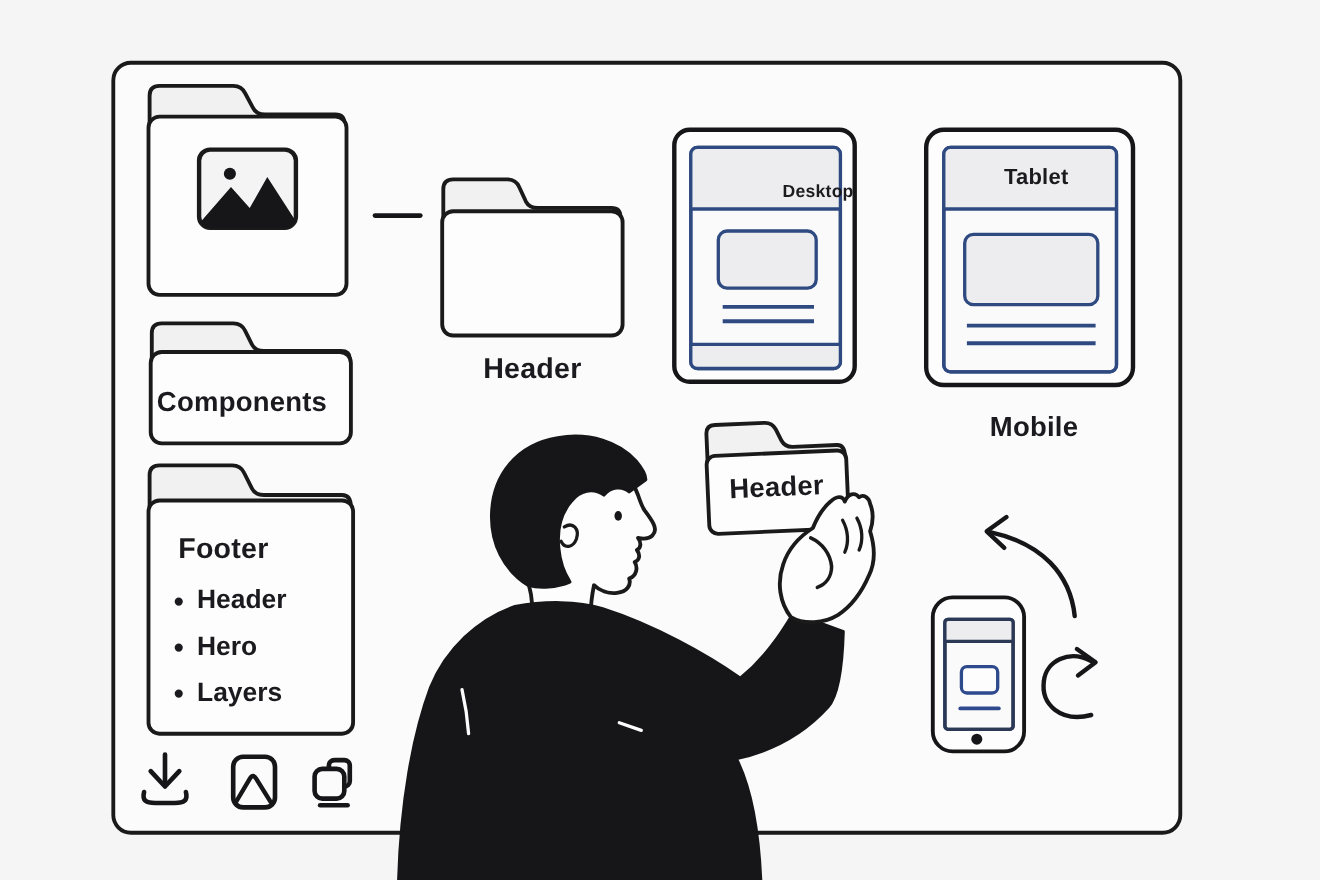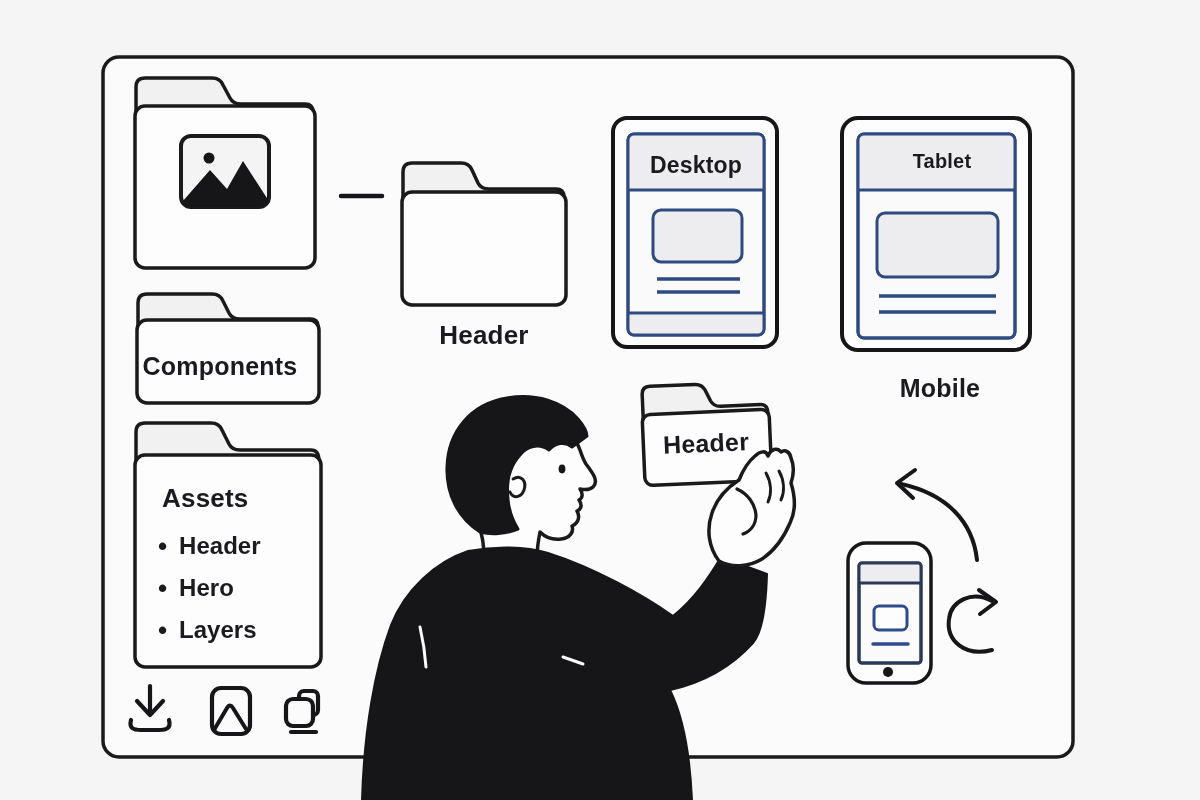--- a/index.html
+++ b/index.html
@@ -166,38 +166,38 @@
       <path d="M 737,489 C 748,494 755,504 756,515 C 756,524 751,531 743,534" fill="none" stroke="#1a1a1a" stroke-width="3.2" stroke-linecap="round"></path>
       <path d="M 766,473 C 771,482 772,493 768,502" fill="none" stroke="#1a1a1a" stroke-width="3" stroke-linecap="round"></path>
       <path d="M 779,471 C 784,480 785,491 781,500" fill="none" stroke="#1a1a1a" stroke-width="3" stroke-linecap="round"></path>
     </g>
   </g>
 </svg>
 
 
 <div class="lbl" style="left:137px;top:352px;width:166px;font-size:25px;">Components</div>
 
-<div class="lbl left" style="left:162px;top:483px;font-size:26px;">Assets</div>
+<div class="lbl left" style="left:162px;top:483px;font-size:26px;">Footer</div>
 
 <div class="layer-row" style="left:158px;top:532px;">
   <span class="dot">•</span>
   <span>Header</span>
 </div>
 <div class="layer-row" style="left:158px;top:574px;">
   <span class="dot">•</span>
   <span>Hero</span>
 </div>
 <div class="layer-row" style="left:158px;top:616px;">
   <span class="dot">•</span>
   <span>Layers</span>
 </div>
 
 <div class="lbl" style="left:404px;top:320px;width:160px;font-size:26px;">Header</div>
 
-<div class="lbl" style="left:616px;top:152px;width:160px;font-size:23px;">Desktop</div>
+<div class="lbl" style="left:616px;top:166px;width:160px;font-size:16px;text-align:right;">Desktop</div>
 
 <div class="lbl" style="left:856px;top:150px;width:172px;font-size:20px;">Tablet</div>
 
 <div class="lbl" style="left:860px;top:374px;width:160px;font-size:25px;">Mobile</div>
 
 <div class="lbl" style="left:636px;top:429px;width:140px;font-size:25px;transform:rotate(-2.5deg);">Header</div>
 
 </div>
 
 </body></html>

